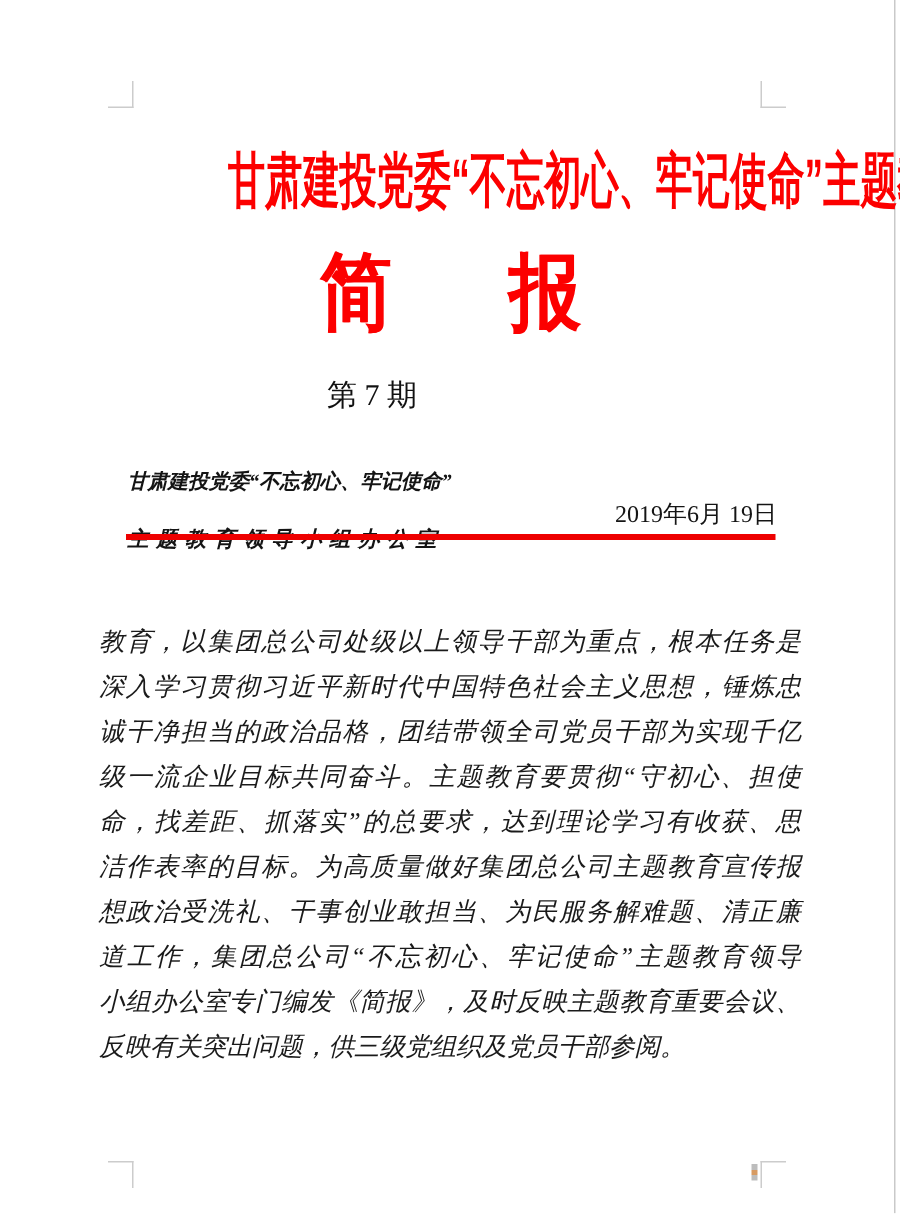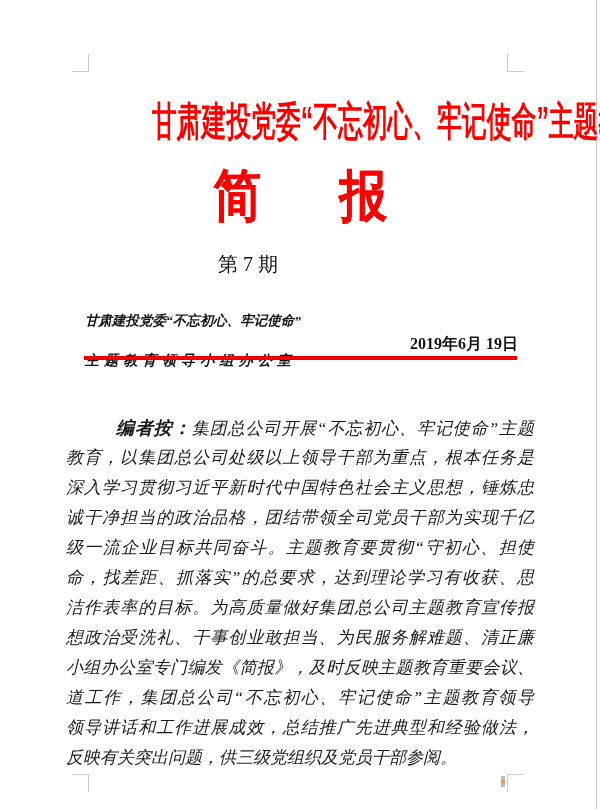--- a/index.html
+++ b/index.html
@@ -40,21 +40,21 @@
   .issue { position:absolute; top:252px; left:0; width:496px; text-align:center;
     font-size:20px; line-height:24px; color:#111111; }
 
   
   .issuer { position:absolute; left:85px; top:312px; color:#141414; }
   .issuer-l1 { font-size:13.5px; line-height:17px; font-weight:bold; font-style:italic;
     white-space:nowrap; margin-bottom:23px; }
   .issuer-l2 { width:206px; font-size:14px; line-height:17px; font-weight:bold; font-style:italic;
     text-align:justify; text-align-last:justify; }
   .date { position:absolute; top:334px; right:82px; font-size:16px; line-height:19px;
-    font-weight:bold; color:#141414; white-space:nowrap; }
+    font-weight:normal; color:#141414; white-space:nowrap; }
 
   .red-rule { position:absolute; left:84px; top:356px; width:433px; height:4px; background:#ee0000; }
 
   
   .body-block { position:absolute; left:66px; top:413px; width:468px;
     font-size:17px; line-height:30px; color:#1a1a1a; font-style:italic; }
   .bline { height:30px; text-align:justify; text-align-last:justify; overflow:visible; white-space:nowrap; }
   .bline.j { white-space:normal; }
   .bline.first { text-indent:50px; white-space:normal; }
   .bline.last { text-align:center; text-align-last:left; white-space:normal; }
@@ -87,29 +87,25 @@
   <div class="issuer">
     <div class="issuer-l1">甘肃建投党委“不忘初心、牢记使命”</div>
     <div class="issuer-l2">主题教育领导小组办公室</div>
   </div>
 
   <div class="date">2019年6月 19日</div>
 
   <div class="red-rule"></div>
 
   <div class="body-block">
-    <div class="bline first">
-      <span class="ed">编者按：</span><span>集团总公司开展“不忘初心、牢记使命”主题</span>
-    </div>
     <div class="bline j">教育，以集团总公司处级以上领导干部为重点，根本任务是</div>
     <div class="bline j">深入学习贯彻习近平新时代中国特色社会主义思想，锤炼忠</div>
     <div class="bline j">诚干净担当的政治品格，团结带领全司党员干部为实现千亿</div>
     <div class="bline j">级一流企业目标共同奋斗。主题教育要贯彻“守初心、担使</div>
     <div class="bline j">命，找差距、抓落实”的总要求，达到理论学习有收获、思</div>
     <div class="bline j">洁作表率的目标。为高质量做好集团总公司主题教育宣传报</div>
     <div class="bline j">想政治受洗礼、干事创业敢担当、为民服务解难题、清正廉</div>
+    <div class="bline j">道工作，集团总公司“不忘初心、牢记使命”主题教育领导</div>
     <div class="bline j">小组办公室专门编发《简报》，及时反映主题教育重要会议、</div>
-    <div class="bline j">道工作，集团总公司“不忘初心、牢记使命”主题教育领导</div>
-    <div class="bline j">领导讲话和工作进展成效，总结推广先进典型和经验做法，</div>
     <div class="bline last">反映有关突出问题，供三级党组织及党员干部参阅。</div>
   </div>
 
 </div>
 
 </body></html>

